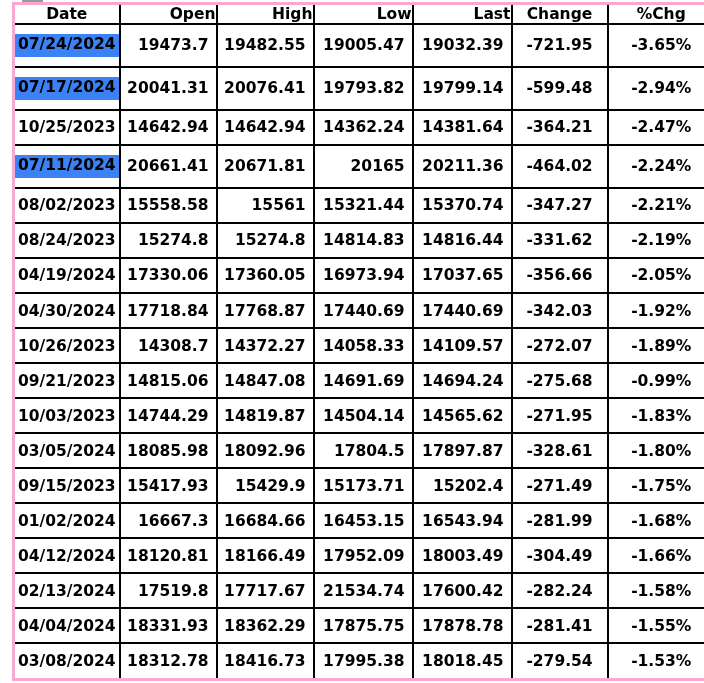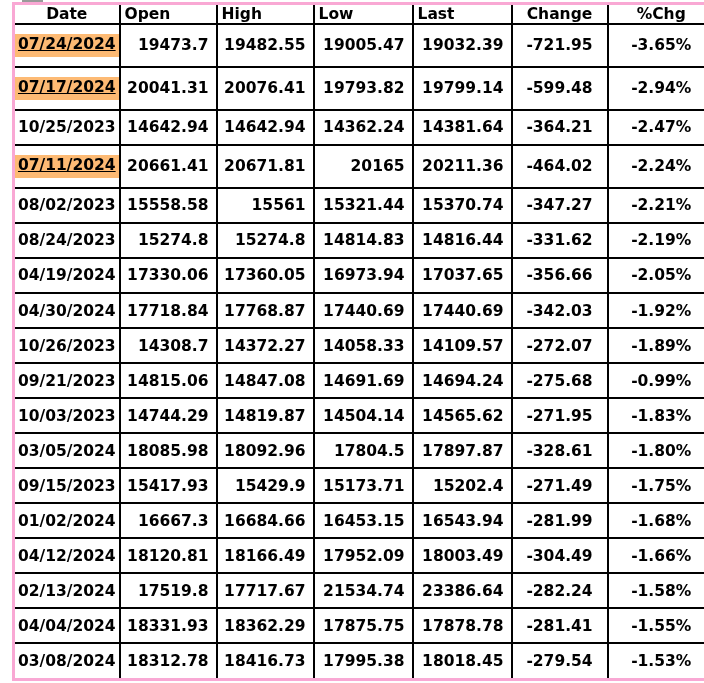--- a/index.html
+++ b/index.html
@@ -40,29 +40,28 @@
   }
   th, td {
     border: 2px solid #000000;
     padding: 0;
     white-space: nowrap;
     overflow: hidden;
     font-weight: bold;
   }
   
   th.c0, td.c0 { text-align: center; }
-  th.c1, th.c2, th.c3, th.c4 { text-align: left; padding-left: 4px; }
+  th.c1, th.c2, th.c3, th.c4 { text-align: right; padding-left: 4px; }
   td.c1, td.c2, td.c3, td.c4 { text-align: right; padding-right: 7px; }
   th.c5, td.c5, th.c6, td.c6 { text-align: center; }
   .hl {
-    background: #fdba74;
+    background: #3b82f6;
     display: inline-block;
     padding: 3px 3px 4px 3px;
     line-height: 1;
-    text-decoration: underline;
   }
   .squig {
     text-decoration-style: wavy;
     text-decoration-color: #ff2a00;
     text-decoration-thickness: 1px;
     text-underline-offset: 4px;
   }
 </style>
 </head>
 <body>
@@ -224,21 +223,21 @@
           <td class="c3">17952.09</td>
           <td class="c4">18003.49</td>
           <td class="c5">-304.49</td>
           <td class="c6">-1.66%</td>
         </tr>
         <tr>
           <td class="c0">02/13/2024</td>
           <td class="c1">17519.8</td>
           <td class="c2">17717.67</td>
           <td class="c3">21534.74</td>
-          <td class="c4">23386.64</td>
+          <td class="c4">17600.42</td>
           <td class="c5">-282.24</td>
           <td class="c6">-1.58%</td>
         </tr>
         <tr>
           <td class="c0">04/04/2024</td>
           <td class="c1">18331.93</td>
           <td class="c2">18362.29</td>
           <td class="c3">17875.75</td>
           <td class="c4">17878.78</td>
           <td class="c5">-281.41</td>

